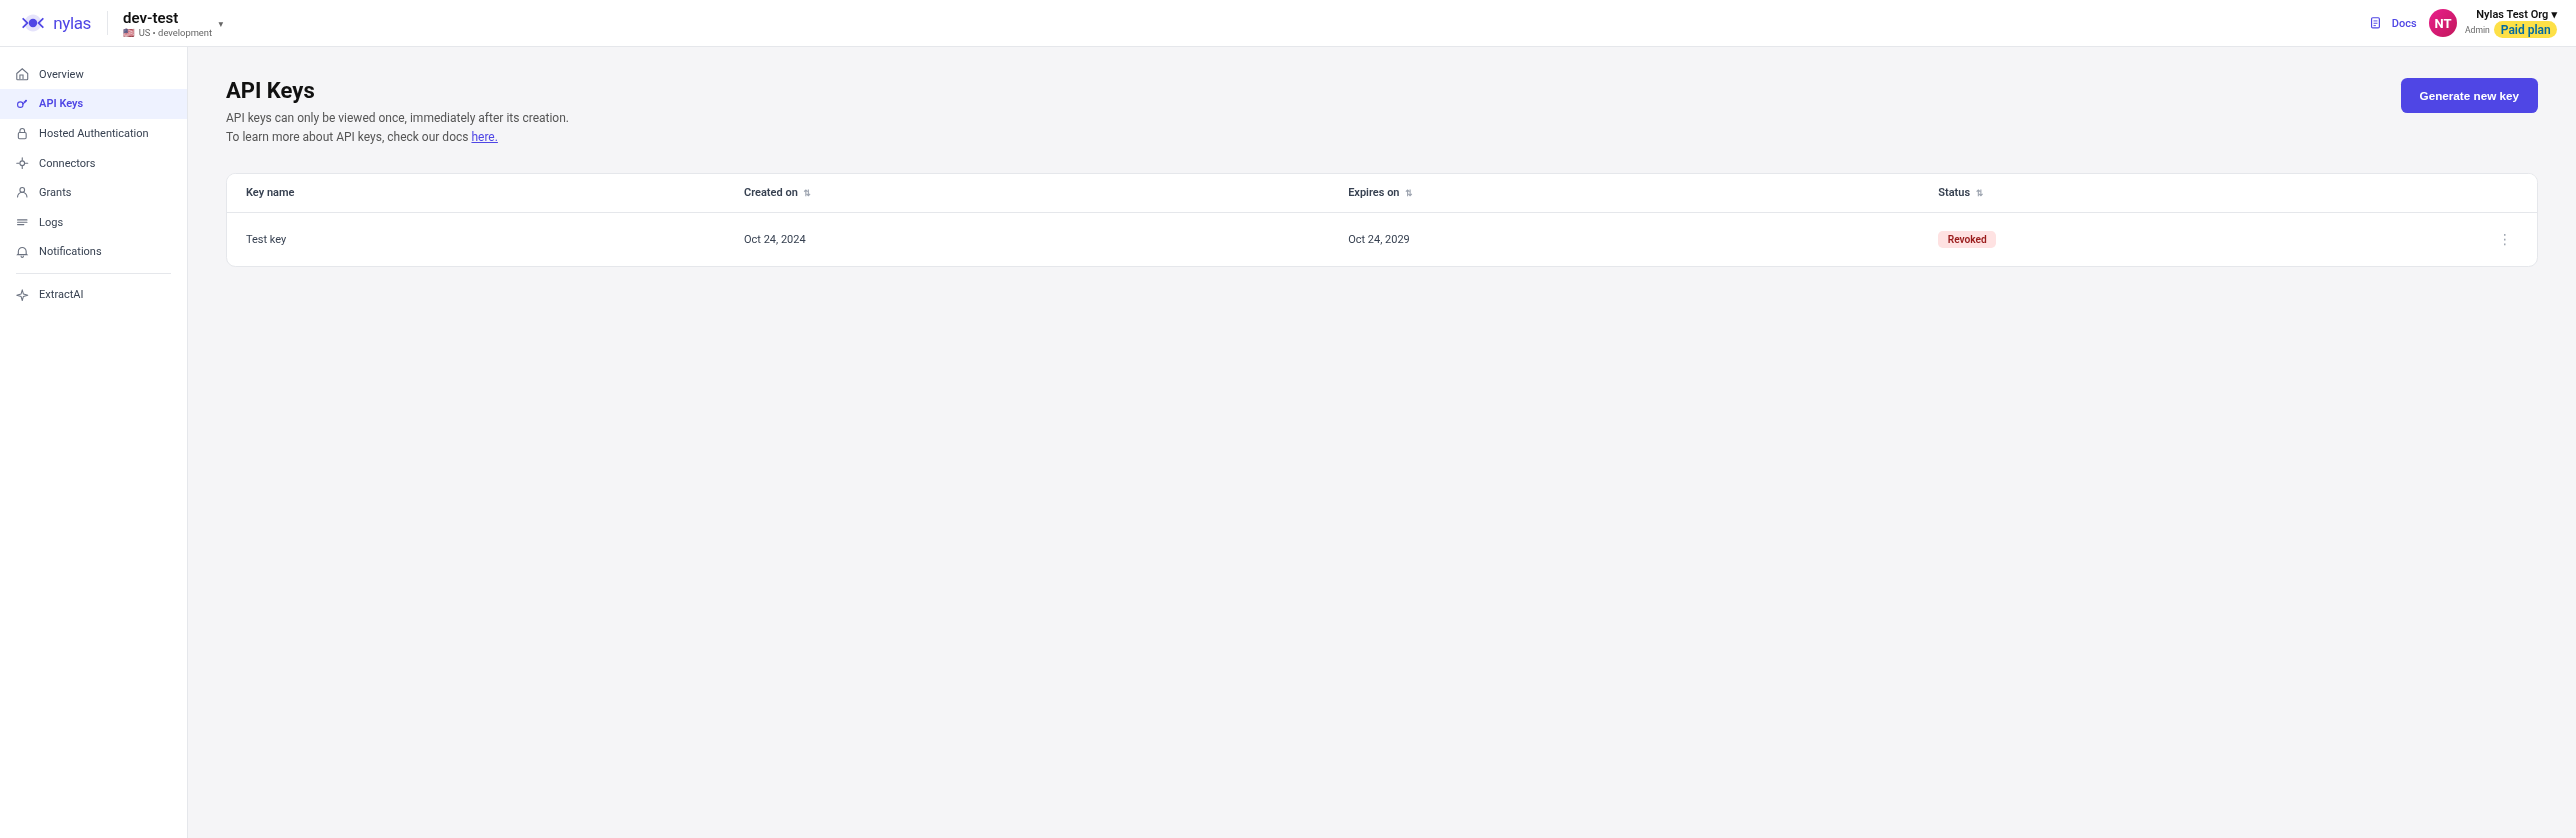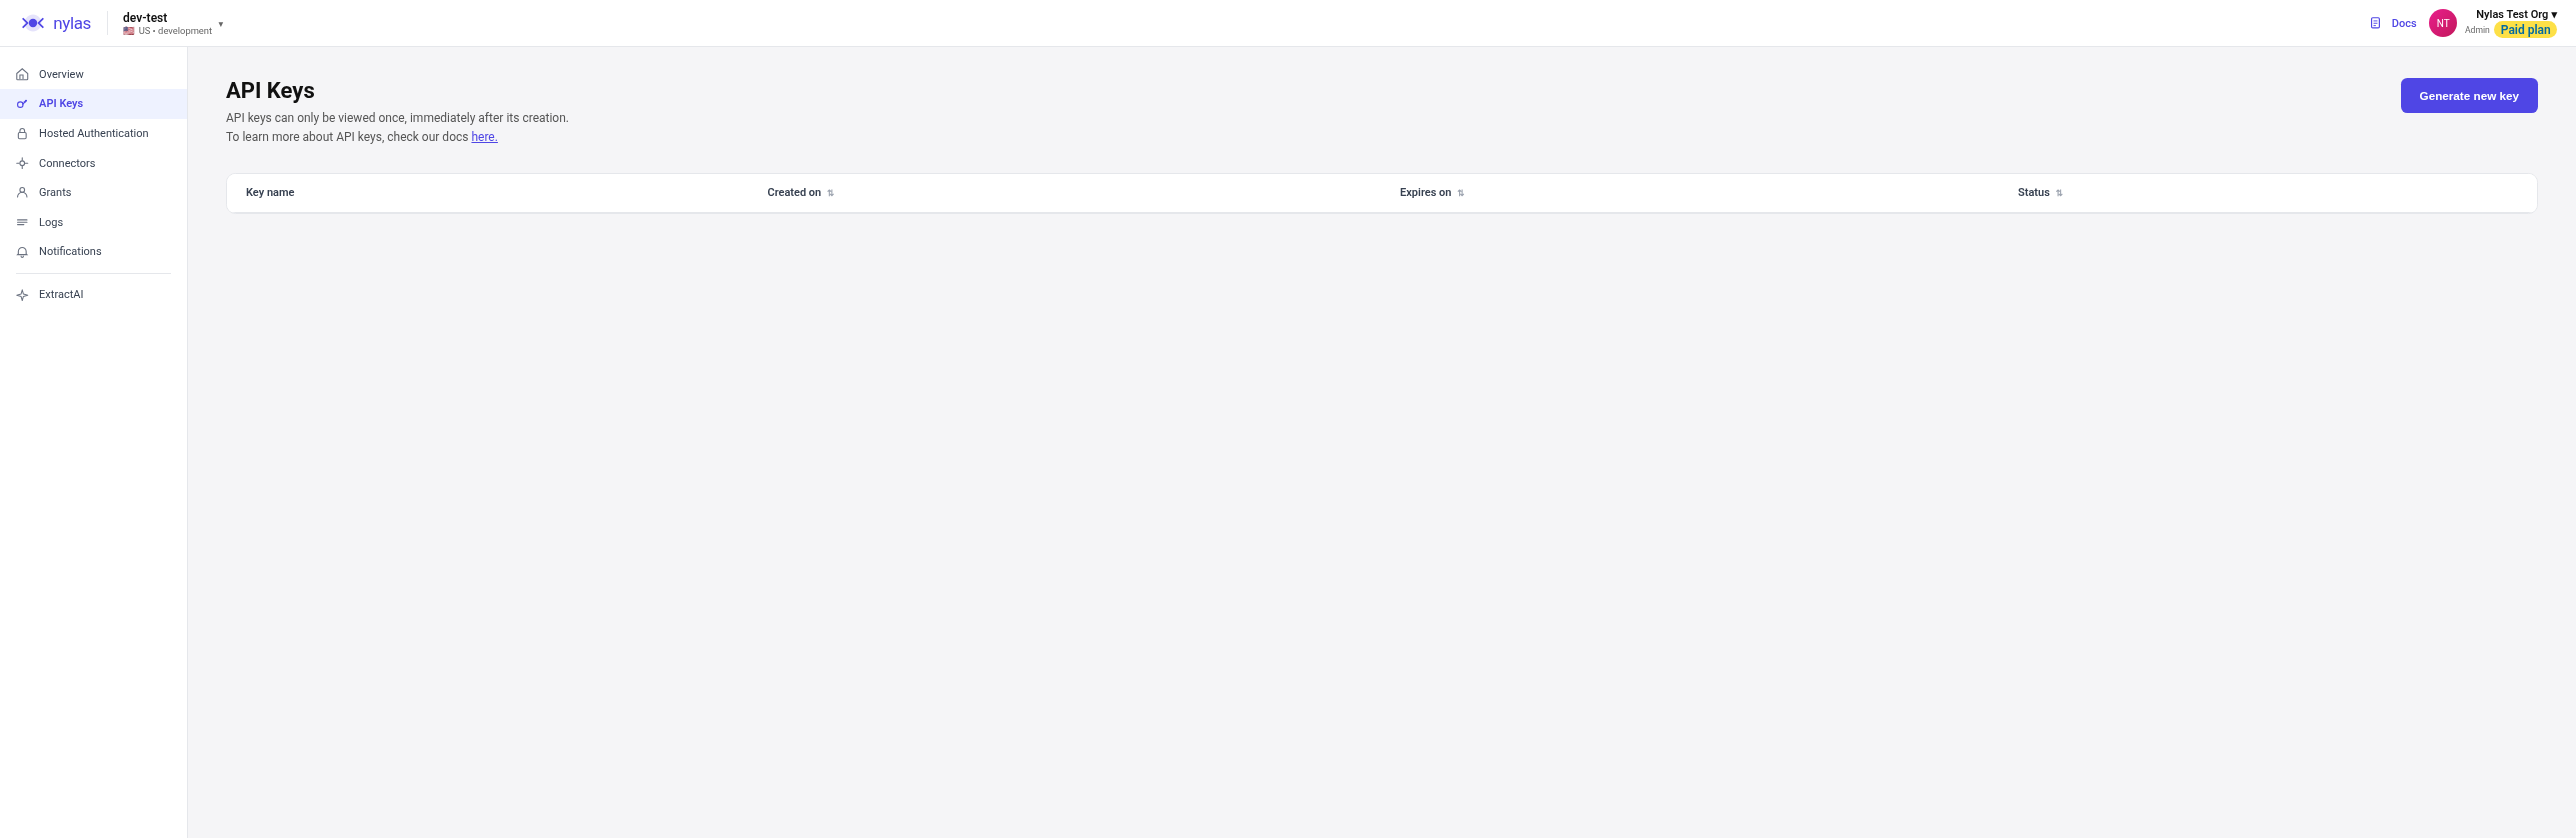--- a/index.html
+++ b/index.html
@@ -8,27 +8,27 @@
     
     .header {
       display: flex; align-items: center; justify-content: space-between;
       background: #fff; border-bottom: 0.8px solid #e5e7eb;
       padding: 0 19px; height: 47px; flex-shrink: 0;
     }
     .header-left { display: flex; align-items: center; gap: 15.7px; }
     .logo { display: flex; align-items: center; gap: 6.3px; }
     .logo-icon { width: 28px; height: 28px; }
     .workspace { display: flex; align-items: center; gap: 6.3px; cursor: pointer; }
-    .workspace-name { font-weight: 600; font-size: 12px; color: #111; }
+    .workspace-name { font-weight: 600; font-size: 15px; color: #111; }
     .workspace-sub { display: flex; align-items: center; gap: 3.9px; font-size: 9.4px; color: #666; }
     .flag { font-size: 9.4px; }
     .chevron-down { font-size: 9.4px; color: #666; }
     .header-right { display: flex; align-items: center; gap: 12.5px; }
     .docs-link { display: flex; align-items: center; gap: 9px; color: #4f46e5; font-size: 11px; font-weight: 500; text-decoration: none; }
-    .avatar { width: 28px; height: 28px; border-radius: 50%; background: linear-gradient(135deg, #e91e8c, #c2185b); color: #fff; font-size: 10px; font-weight: 400; display: flex; align-items: center; justify-content: center; }
+    .avatar { width: 28px; height: 28px; border-radius: 50%; background: linear-gradient(135deg, #e91e8c, #c2185b); color: #fff; font-size: 13px; font-weight: 700; display: flex; align-items: center; justify-content: center; }
     .user-info { display: flex; flex-direction: column; align-items: flex-end; }
     .user-name { font-size: 11px; font-weight: 600; color: #111; display: flex; align-items: center; gap: 3.1px; }
     .user-role { font-size: 8.6px; color: #666; }
     .paid-badge { background: #fde047; color: #0369a1; font-size: 12px; font-weight: 600; padding: 1.6px 6.3px; border-radius: 15.7px; }
 
     
     .app-body { display: flex; flex: 1; overflow: hidden; }
 
     
     .sidebar {
@@ -254,18 +254,29 @@
               <span class="sort-icon">⇅</span>
             </th>
             <th style="cursor:pointer;">
               <span>Status</span>
               <span class="sort-icon">⇅</span>
             </th>
             <th class="col-actions"></th>
           </tr>
         </thead>
         <tbody id="table-body">
+            <tr>
+    <td>Test key</td>
+    <td>Oct 24, 2024</td>
+    <td>Oct 24, 2029</td>
+    <td>
+      <span class="badge badge-revoked">Revoked</span>
+    </td>
+    <td class="col-actions">
+      <button class="more-btn">⋮</button>
+    </td>
+  </tr>
           </tbody>
       </table>
     </div>
   </main>
 </div>
 
 
 </body></html>

